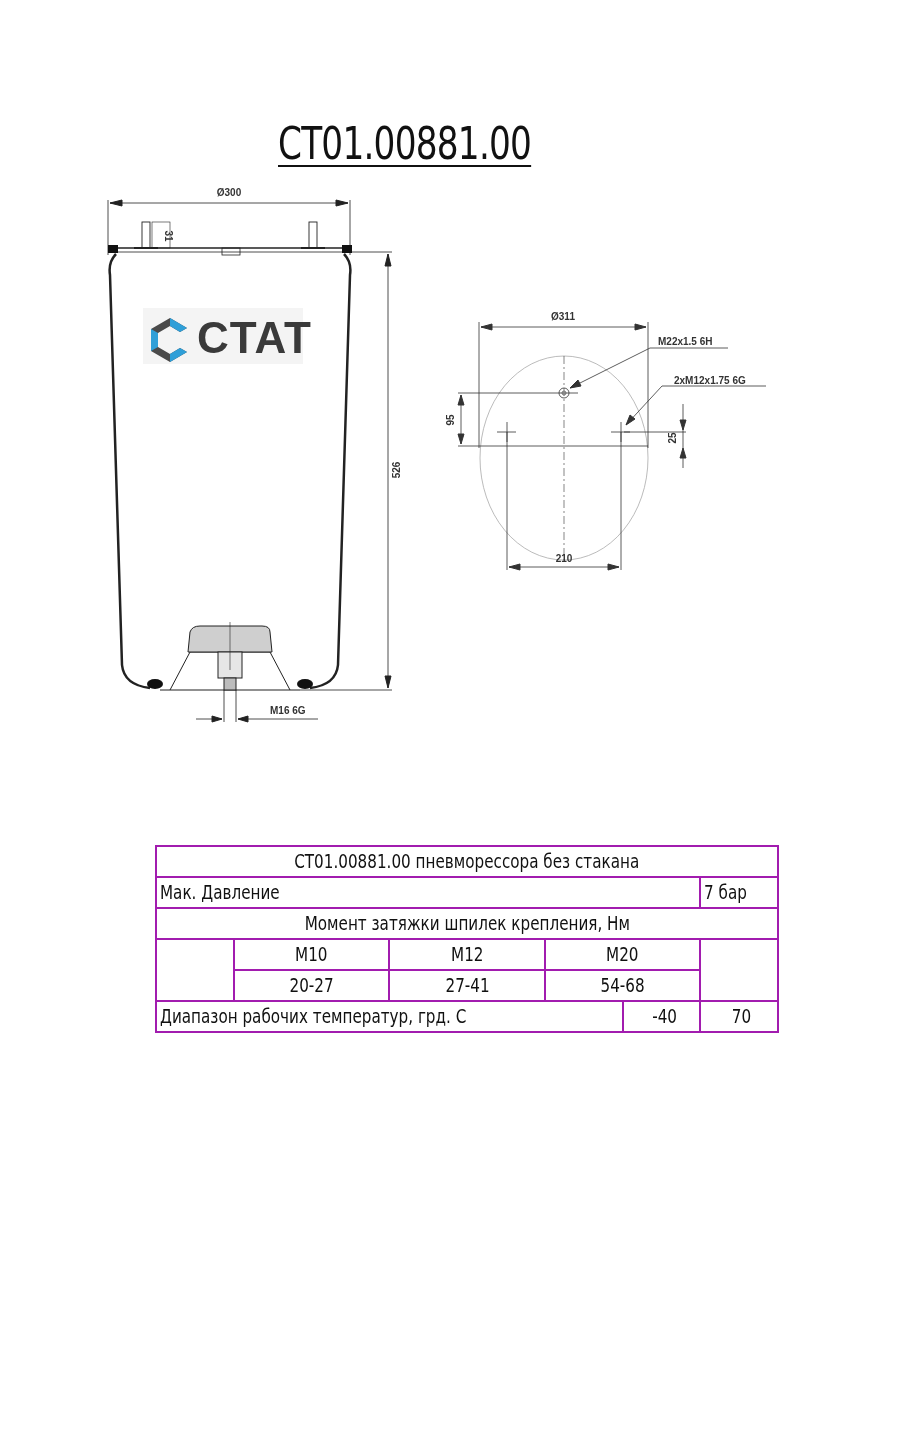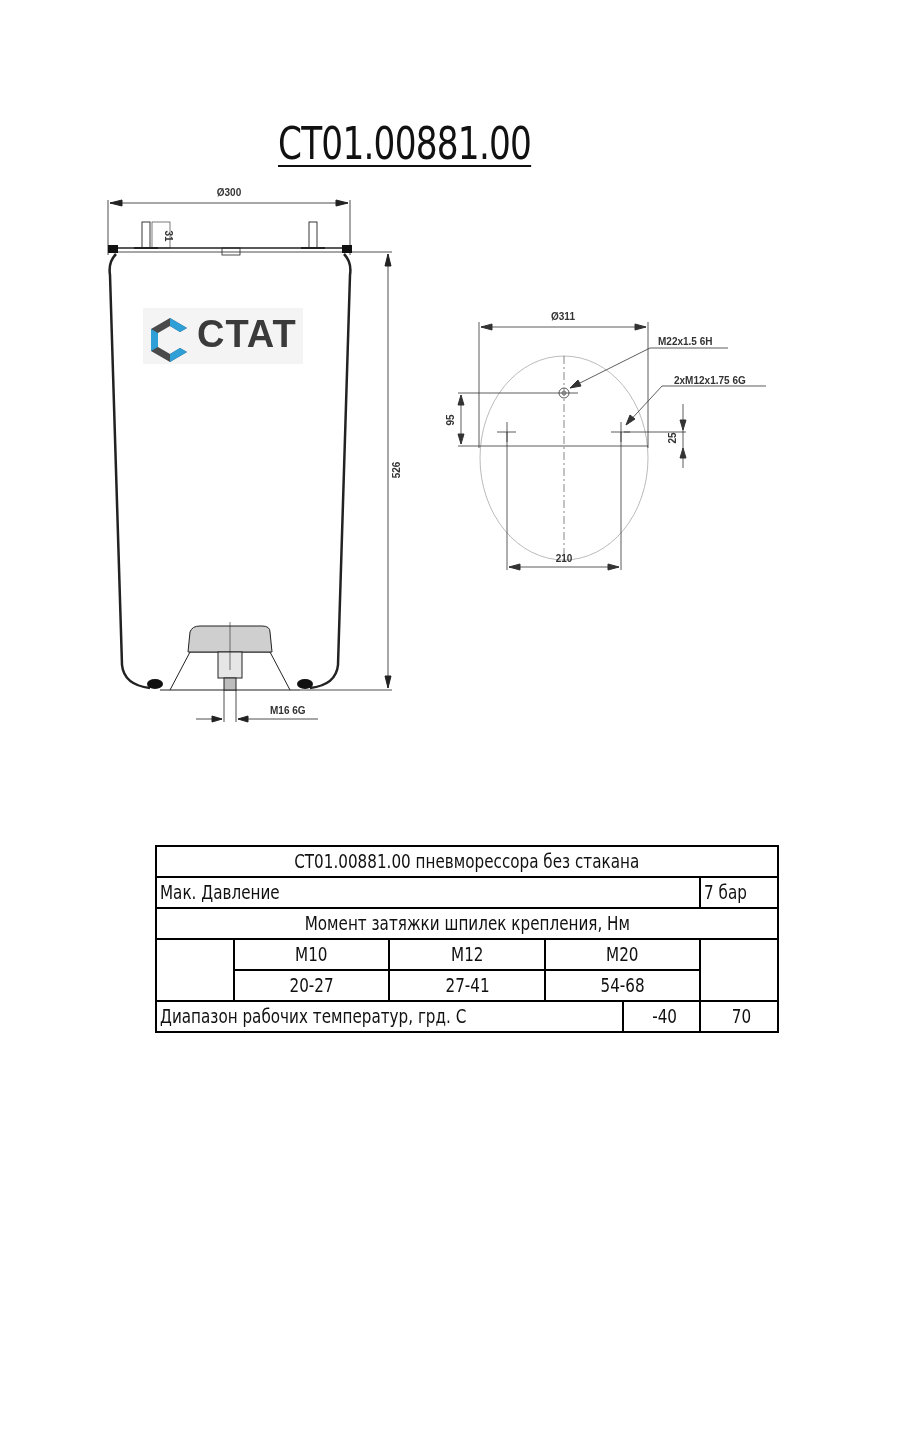--- a/index.html
+++ b/index.html
@@ -1,27 +1,27 @@
 <!DOCTYPE html>
 <html><head>
 <meta charset="utf-8">
 <style>
   html,body{margin:0;padding:0;background:#ffffff;}
   body{width:900px;height:1452px;position:relative;overflow:hidden;font-family:"Liberation Sans",sans-serif;color:#111;}
   .title{position:absolute;left:278px;top:118px;font-family:"DejaVu Sans",sans-serif;font-size:44px;letter-spacing:-1px;transform:scaleX(0.78);transform-origin:left top;text-decoration:underline;text-decoration-thickness:2px;text-underline-offset:6px;color:#111;}
   svg.drawing{position:absolute;left:0;top:0;}
   .dim{font-family:"Liberation Sans",sans-serif;font-size:10px;font-weight:bold;fill:#333;}
   table.spec{position:absolute;left:155px;top:845px;width:624px;border-collapse:collapse;font-family:"DejaVu Sans",sans-serif;font-size:19px;color:#111;}
-  table.spec td{border:2px solid #000000;padding:0 3px;height:29px;line-height:29px;white-space:nowrap;overflow:hidden;margin-left:44px;}
+  table.spec td{border:2px solid #a21caf;padding:0 3px;height:29px;line-height:29px;white-space:nowrap;overflow:hidden;margin-left:44px;}
   .c{text-align:center;}
   .r{text-align:center;}
   .narrow{display:inline-block;transform:scaleX(0.8);transform-origin:left center;}
   .narrowc{display:inline-block;transform:scaleX(0.8);transform-origin:center center;}
   .narrowr{display:inline-block;transform:scaleX(0.8);transform-origin:right center;}
-  .logo-text{position:absolute;left:197px;top:313px;font-family:"Liberation Sans",sans-serif;font-weight:bold;font-size:38px;color:#3a3a3a;letter-spacing:1px;}
+  .logo-text{position:absolute;left:197px;top:313px;font-family:"Liberation Sans",sans-serif;font-weight:bold;font-size:44px;color:#3a3a3a;letter-spacing:1px;}
 </style>
 </head>
 <body>
 
 <div class="title">CT01.00881.00</div>
 
 <svg class="drawing" width="900" height="800" viewBox="0 0 900 800">
 
   <g stroke="#222" fill="none">
 

